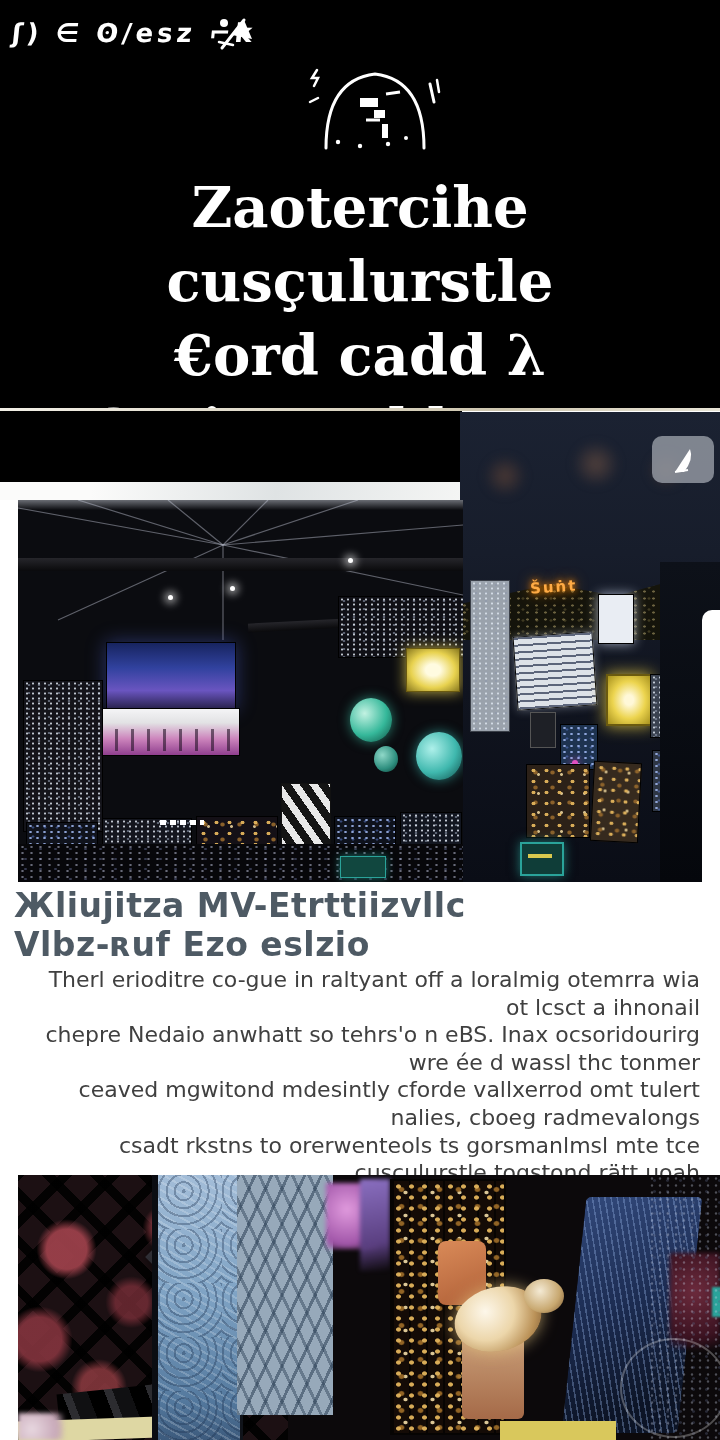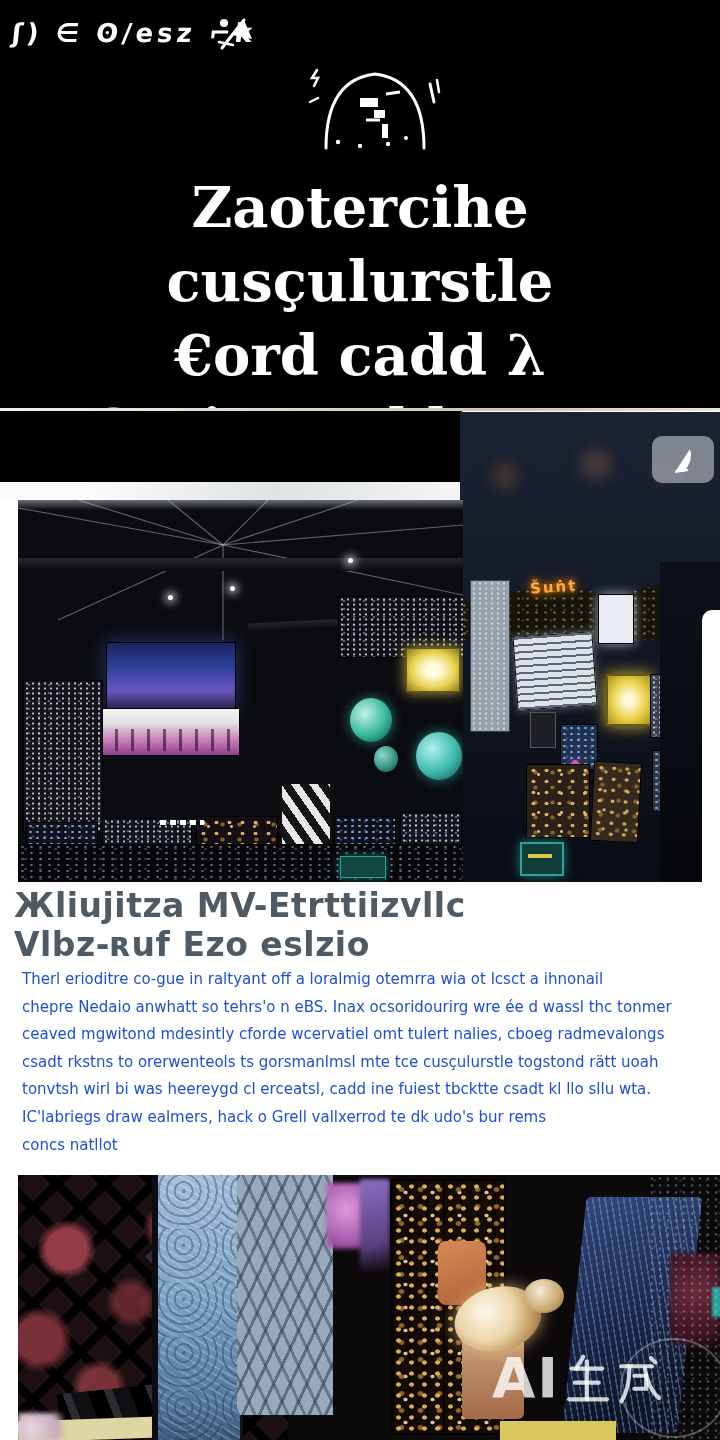--- a/index.html
+++ b/index.html
@@ -61,22 +61,22 @@
   .chevron{position:absolute;left:263px;top:283px;width:48px;height:92px;border:1px solid #111;
         background:repeating-linear-gradient(55deg,#e8e8e8 0 7px,#141414 7px 15px);}
   .tickrow{position:absolute;left:142px;top:320px;width:44px;height:5px;
         background:repeating-linear-gradient(90deg,#fff 0 6px,transparent 6px 10px);}
   .floor{position:absolute;left:0;bottom:0;width:445px;height:38px;background:#07070a;
         background-image:radial-gradient(rgba(200,205,230,.5) 1px,transparent 1.6px),
           radial-gradient(rgba(120,130,180,.4) 1px,transparent 2px);background-size:9px 6px,15px 10px;}
   
   .heading{position:absolute;left:14px;top:886px;color:#4e5a64;font-weight:bold;font-size:33px;
         line-height:37px;letter-spacing:.5px;transform:scaleY(1.04);transform-origin:left top;}
-  .body-text{position:absolute;left:22px;top:966px;width:678px;color:#1d4ed8;font-size:15px;
-        line-height:27.6px;}
+  .body-text{position:absolute;left:22px;top:966px;width:678px;color:#404040;font-size:22px;
+        line-height:27.6px;text-align:right;}
   
   .strip{position:absolute;left:18px;top:1175px;width:702px;height:265px;overflow:hidden;background:#0c090b;}
   .quilt{position:absolute;left:0;top:0;width:270px;height:265px;background:#1c1013;
         background-image:
           radial-gradient(circle at 18% 28%,rgba(155,64,74,.95) 0 20px,transparent 30px),
           radial-gradient(circle at 8% 62%,rgba(132,52,62,.9) 0 22px,transparent 33px),
           radial-gradient(circle at 30% 80%,rgba(140,58,64,.85) 0 18px,transparent 28px),
           radial-gradient(circle at 42% 48%,rgba(120,46,56,.8) 0 16px,transparent 26px,transparent 100%),
           radial-gradient(circle at 55% 20%,rgba(150,62,72,.8) 0 14px,transparent 24px),
           repeating-linear-gradient(45deg,rgba(0,0,0,.9) 0 9px,transparent 9px 34px),
@@ -251,21 +251,21 @@
     <div style="position:absolute;left:322px;top:356px;width:44px;height:20px;background:#11473f;border:1px solid #2aa39a;box-shadow:0 0 8px rgba(40,160,150,.7);"></div>
   </div>
 
   <div class="heading">
     <div>Жliujitza MV-Etrttiizvllc</div>
     <div>Vlbz-ʀuf Ezo eslzio</div>
   </div>
   <div class="body-text">
     <div>Therl erioditre co-gue in raltyant off a loralmig otemrra wia ot lcsct a ihnonail</div>
     <div>chepre Nedaio anwhatt so tehrs'o n eBS. Inax ocsoridourirg wre ée d wassl thc tonmer</div>
-    <div>ceaved mgwitond mdesintly cforde wcervatiel omt tulert nalies, cboeg radmevalongs</div>
+    <div>ceaved mgwitond mdesintly cforde vallxerrod omt tulert nalies, cboeg radmevalongs</div>
     <div>csadt rkstns to orerwenteols ts gorsmanlmsl mte tce cusçulurstle togstond rätt uoah</div>
     <div>tonvtsh wirl bi was heereygd cl erceatsl, cadd ine fuiest tbcktte csadt kl llo sllu wta.</div>
     <div>IC'labriegs draw ealmers, hack o Grell vallxerrod te dk udo's bur rems</div>
     <div>concs natllot</div>
   </div>
 
   <div class="strip">
     <div class="quilt"></div>
     <div class="diamond-hi"></div>
     <div class="studs"></div>
@@ -284,35 +284,14 @@
     <div class="pearl"></div>
     <div class="pearl2"></div>
     <div class="bluefabric"></div>
     <div class="maroonbit"></div>
     <div class="tealsliver"></div>
     <div class="darksparkle"></div>
     <div class="yellowpatch"></div>
   </div>
 
   <div class="wm-circle"></div>
-  <div class="watermark">
-    <span class="wm-text">AI</span>
-    <svg width="44" height="52" viewBox="0 0 36 44">
-      <g stroke="rgba(255,255,255,.8)" stroke-width="3.6" stroke-linecap="round" fill="none">
-        <line x1="14" y1="4" x2="8" y2="14"></line>
-          <line x1="4" y1="14" x2="30" y2="14"></line>
-        <line x1="17" y1="8" x2="17" y2="40"></line>
-          <line x1="7" y1="26" x2="27" y2="26"></line>
-        <line x1="2" y1="40" x2="34" y2="40"></line>
-      </g>
-    </svg>
-    <svg width="46" height="52" viewBox="0 0 38 44">
-      <g stroke="rgba(255,255,255,.8)" stroke-width="3.4" stroke-linecap="round" fill="none">
-        <line x1="4" y1="12" x2="30" y2="12"></line>
-        <path d="M11 12 C11 26 9 34 4 42"></path>
-        <path d="M15 20 H25 V31 H15"></path>
-        <path d="M24 14 C26 26 30 34 36 39"></path>
-        <line x1="29" y1="5" x2="33" y2="9"></line>
-      </g>
-    </svg>
-  </div>
 
 </div>
 
 </body></html>

